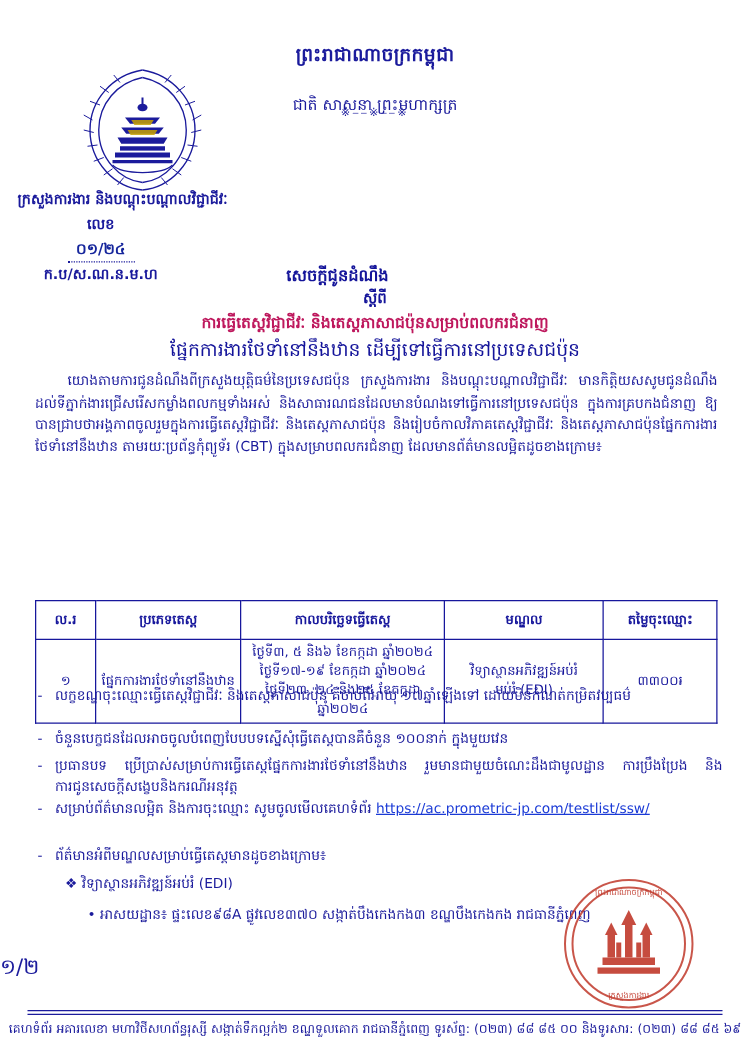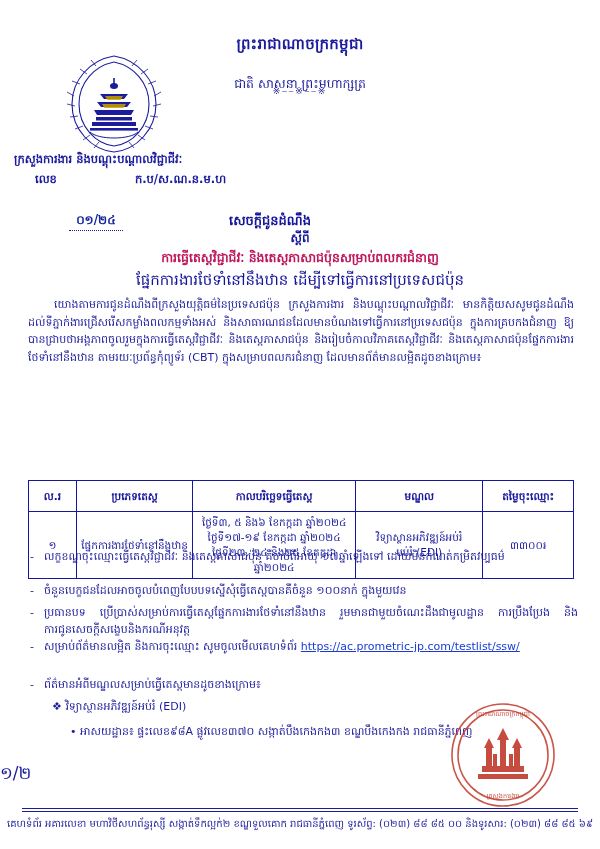--- a/index.html
+++ b/index.html
@@ -32,25 +32,25 @@
   .emblem svg{display:block}
 
   
   .ministry{
     position:absolute;left:14px;top:152px;
     color:#1a1a9c;font-size:11.5px;font-weight:bold;
   }
   .numline{
     position:absolute;left:35px;top:172px;
     color:#1a1a9c;font-size:11.5px;font-weight:bold;
-    display:flex;align-items:flex-start;gap:12px;
+    display:flex;align-items:center;gap:2px;flex-direction:column;
   }
   .dotline{
     display:inline-block;border-bottom:1px dotted #1a1a9c;
-    min-width:54px;text-align:center;margin-top:40px;
+    min-width:54px;text-align:center;
   }
   .handw{
     font-family:"DejaVu Serif","Liberation Serif",serif;
     color:#16269c;font-size:12px;
   }
 
   
   .t1{position:absolute;left:0;top:212px;width:540px;text-align:center;font-size:13px;font-weight:bold;color:#14149a;}
   .t2{position:absolute;left:0;top:230px;width:600px;text-align:center;font-size:12px;font-weight:bold;color:#14149a;}
   .t3{position:absolute;left:0;top:250px;width:600px;text-align:center;font-size:12.5px;font-weight:bold;color:#be185d;}

